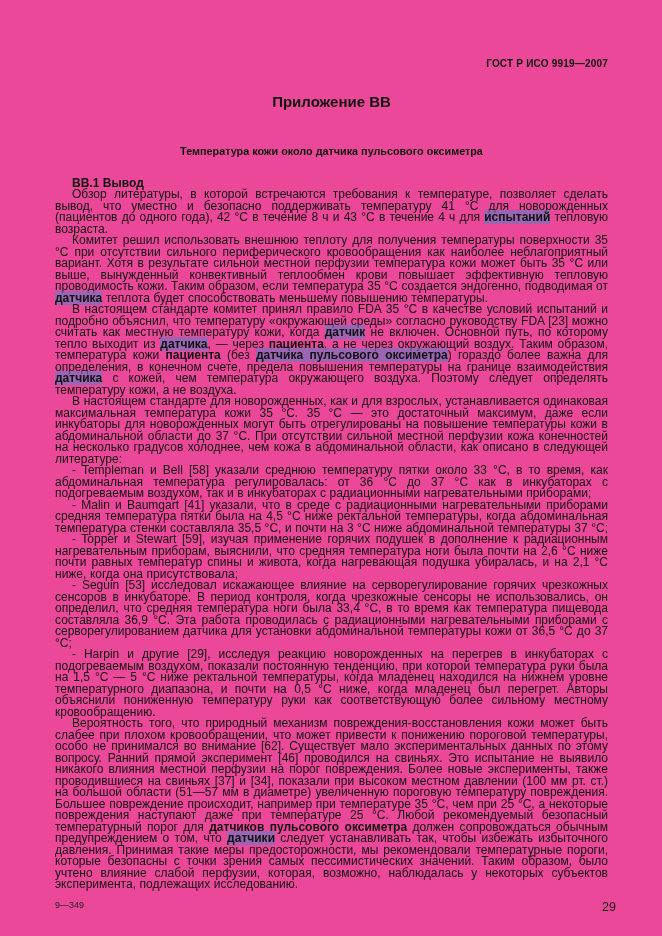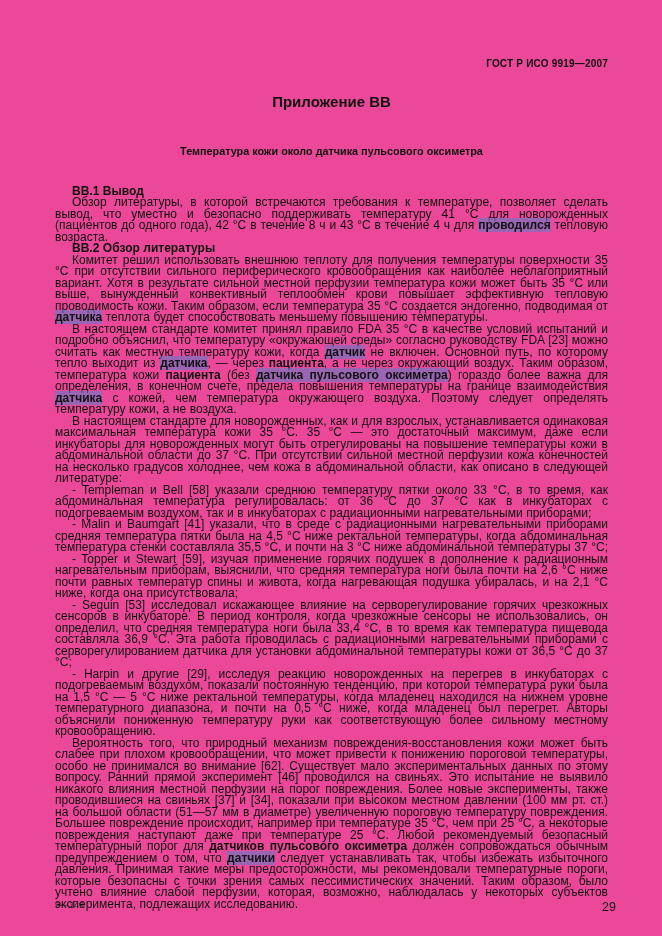--- a/index.html
+++ b/index.html
@@ -11,21 +11,21 @@
   }
   .content{ position:absolute; left:55px; top:58px; width:553px; }
   .doc-header{
     text-align:right; font-weight:bold; font-size:10px; line-height:12px;
     letter-spacing:.2px;
   }
   .appendix{ text-align:center; margin-top:26px; font-size:15px; line-height:11.5px; }
   .appendix .label{ font-weight:bold; }
   .doc-title{
     text-align:center; font-weight:bold; font-size:10.8px; line-height:13px;
-    margin-top:37px; margin-bottom:28px;
+    margin-top:37px; margin-bottom:20px;
   }
   .body-text p{
     font-size:12px; line-height:11.5px; text-align:justify; text-indent:17px;
     word-spacing:.2px;
   }
   .body-text p.hd{ font-weight:bold; text-align:left; }
   .body-text span.b{ font-weight:bold; }
   .body-text span.hl{ background:var(--hl, rgba(90,130,200,.55)); }
   .footer-left{
     position:absolute; left:55px; bottom:26px; font-size:9px; color:#222;
@@ -43,22 +43,21 @@
     <div class="doc-header">ГОСТ Р ИСО 9919—2007</div>
 
     <div class="appendix">
       <div class="label">Приложение ВВ</div>
     </div>
 
     <div class="doc-title">Температура кожи около датчика пульсового оксиметра</div>
 
     <div class="body-text">
         <p class="hd"><span class="b">ВВ.1 Вывод</span></p>
-        <p class="p"><span>Обзор литературы, в которой встречаются требования к температуре, позволяет сделать вывод, что уместно и безопасно поддерживать температуру 41 °С для новорожденных (пациентов до одного года), 42 °С в течение 8 ч и 43 °С в течение 4 ч для </span><span class="b hl">проводился</span><span> тепловую возраста.</span></p>
-        <p class="hd"><span class="b">ВВ.2 Обзор литературы</span></p>
+        <p class="p"><span>Обзор литературы, в которой встречаются требования к температуре, позволяет сделать вывод, что уместно и безопасно поддерживать температуру 41 °С для новорожденных (пациентов до одного года), 42 °С в течение 8 ч и 43 °С в течение 4 ч для </span><span class="b hl">испытаний</span><span> тепловую возраста.</span></p>
         <p class="p"><span>Комитет решил использовать внешнюю теплоту для получения температуры поверхности 35 °С при отсутствии сильного периферического кровообращения как наиболее неблагоприятный вариант. Хотя в результате сильной местной перфузии температура кожи может быть 35 °С или выше, вынужденный конвективный теплообмен крови повышает эффективную тепловую проводимость кожи. Таким образом, если температура 35 °С создается эндогенно, подводимая от </span><span class="b hl">датчика</span><span> теплота будет способствовать меньшему повышению температуры.</span></p>
         <p class="p"><span>В настоящем стандарте комитет принял правило FDA 35 °С в качестве условий испытаний и подробно объяснил, что температуру «окружающей среды» согласно руководству FDA [23] можно считать  как местную температуру кожи, когда </span><span class="b hl">датчик</span><span> не включен. Основной путь, по которому тепло выходит из </span><span class="b hl">датчика</span><span>, — через </span><span class="b">пациента</span><span>, а не через окружающий воздух. Таким образом, температура кожи </span><span class="b">пациента</span><span> (без </span><span class="b hl">датчика пульсового оксиметра</span><span>) гораздо более важна для определения, в конечном счете, предела повышения температуры на границе взаимодействия </span><span class="b hl">датчика</span><span> с кожей, чем температура окружающего воздуха. Поэтому следует определять температуру кожи, а не воздуха.</span></p>
         <p class="p"><span>В настоящем стандарте для новорожденных, как и для взрослых, устанавливается одинаковая максимальная температура кожи 35 °С. 35 °С — это достаточный максимум, даже если инкубаторы для новорожденных могут быть отрегулированы на повышение  температуры кожи в абдоминальной области до 37 °С. При отсутствии сильной местной перфузии кожа конечностей на несколько градусов холоднее, чем кожа в абдоминальной области, как описано в следующей литературе:</span></p>
         <p class="p"><span>- Templeman и Bell [58] указали среднюю температуру пятки около 33 °С, в то время, как абдоминальная температура регулировалась: от 36 °С до 37 °С как в инкубаторах с подогреваемым воздухом, так и в инкубаторах с радиационными нагревательными приборами;</span></p>
         <p class="p"><span>- Malin и Baumgart [41] указали, что в среде с радиационными нагревательными приборами средняя температура пятки была на 4,5 °С ниже ректальной температуры, когда абдоминальная температура стенки составляла 35,5 °С, и почти на 3 °С ниже абдоминальной температуры 37 °С;</span></p>
         <p class="p"><span>- Topper и Stewart [59], изучая применение горячих подушек в дополнение к радиационным нагревательным приборам, выяснили, что средняя температура ноги была почти на 2,6 °С ниже почти равных температур спины и живота, когда нагревающая подушка убиралась, и на 2,1 °С ниже, когда она присутствовала;</span></p>
         <p class="p"><span>- Seguin [53] исследовал искажающее влияние на серворегулирование горячих чрезкожных сенсоров в инкубаторе. В период контроля, когда чрезкожные сенсоры не использовались, он определил, что средняя температура ноги была 33,4 °С, в то время как температура пищевода составляла 36,9 °С. Эта работа проводилась с радиационными нагревательными приборами с серворегулированием датчика для установки абдоминальной температуры кожи от 36,5 °С до 37 °С;</span></p>
         <p class="p"><span>- Harpin и другие [29], исследуя реакцию новорожденных на перегрев в инкубаторах с подогреваемым воздухом, показали постоянную тенденцию, при которой температура руки была на 1,5 °С — 5 °С ниже ректальной температуры, когда младенец находился на нижнем уровне  температурного  диапазона, и почти на 0,5 °С ниже, когда младенец был перегрет. Авторы объяснили пониженную температуру руки как соответствующую более сильному местному кровообращению.</span></p>
         <p class="p"><span>Вероятность того, что природный механизм повреждения-восстановления кожи может быть слабее при плохом кровообращении, что может привести к понижению пороговой температуры, особо не принимался во внимание [62]. Существует мало экспериментальных данных по этому вопросу. Ранний прямой эксперимент [46] проводился на свиньях. Это испытание не выявило никакого влияния местной перфузии на порог повреждения. Более новые эксперименты, также проводившиеся на свиньях [37] и [34], показали при высоком местном давлении (100 мм рт. ст.) на большой области (51—57 мм в диаметре) увеличенную пороговую температуру повреждения. Большее повреждение происходит, например при температуре 35 °С, чем при 25 °С, а некоторые повреждения наступают даже при температуре 25 °С. Любой рекомендуемый безопасный температурный порог для </span><span class="b">датчиков пульсового оксиметра</span><span> должен сопровождаться обычным предупреждением о том, что </span><span class="b hl">датчики</span><span> следует устанавливать так, чтобы избежать избыточного давления. Принимая такие меры предосторожности, мы рекомендовали температурные пороги, которые безопасны с точки зрения самых пессимистических значений. Таким образом, было учтено влияние слабой перфузии, которая, возможно, наблюдалась у некоторых субъектов эксперимента, подлежащих исследованию.</span></p>
       </div>

